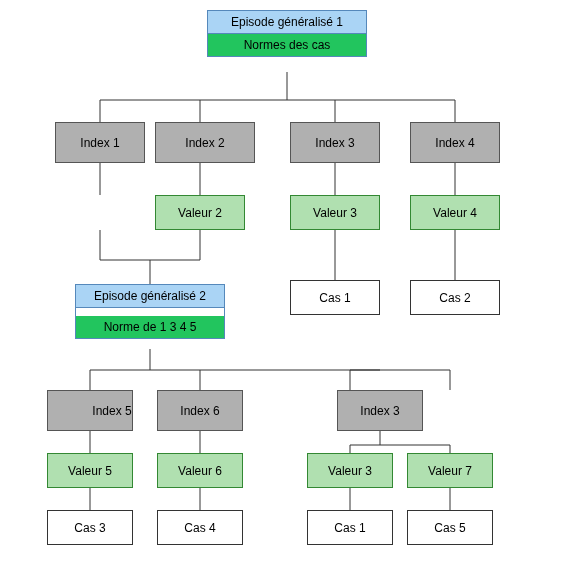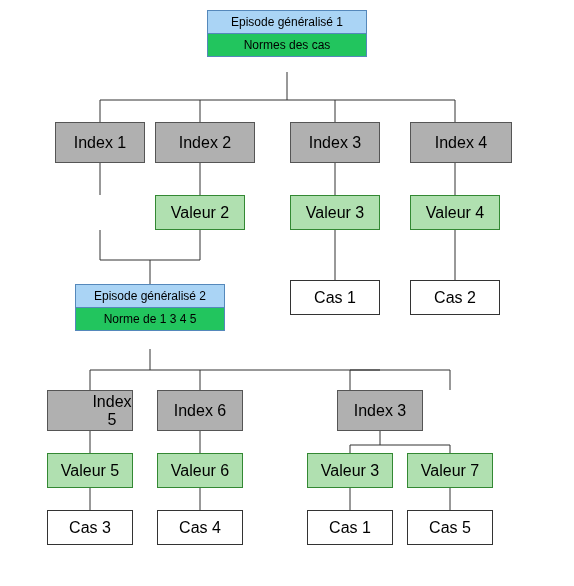--- a/index.html
+++ b/index.html
@@ -27,21 +27,21 @@
       pointer-events: none;
     }
 
     .node {
       position: absolute;
       text-align: center;
       border: 1px solid #333;
       display: flex;
       align-items: center;
       justify-content: center;
-      font-size: 16px;
+      font-size: 12px;
     }
 
     .node-gray {
       background: #b0b0b0;
       border-color: #555;
     }
 
     .node-green {
       background: #b0e0b0;
       border-color: #338833;
@@ -145,21 +145,21 @@
   </div>
 
   <div class="node node-gray" style="left:155px; top:122px; width:100px; height:41px;">
     <span>Index 2</span>
   </div>
 
   <div class="node node-gray" style="left:290px; top:122px; width:90px; height:41px;">
     <span>Index 3</span>
   </div>
 
-  <div class="node node-gray" style="left:410px; top:122px; width:102px; height:41px;">
+  <div class="node node-gray" style="left:410px; top:122px; width:90px; height:41px;">
     <span>Index 4</span>
   </div>
 
 
   <div class="node node-green" style="left:155px; top:195px; width:90px; height:35px;">
     <span>Valeur 2</span>
   </div>
 
   <div class="node node-green" style="left:290px; top:195px; width:90px; height:35px;">
     <span>Valeur 3</span>
@@ -170,21 +170,21 @@
   </div>
 
   <div class="node node-white" style="left:290px; top:280px; width:90px; height:35px;">
     <span>Cas 1</span>
   </div>
 
   <div class="node node-white" style="left:410px; top:280px; width:90px; height:35px;align-items:center;">
     <span>Cas 2</span>
   </div>
 
-  <div class="node-double" style="left:75px; top:284px; width:150px; border-color:#5588bb;">
+  <div class="node-double" style="left:75px; top:284px; width:150px; border-color:#5588bb;gap:8px;">
     <div class="top-part">Episode généralisé 2</div>
     <div class="bottom-part">Norme de 1 3 4 5</div>
   </div>
 
   <div class="node node-gray" style="left:47px; top:390px; width:86px; height:41px;padding-left:44px;">
     <span>Index 5</span>
   </div>
 
   <div class="node node-gray" style="left:157px; top:390px; width:86px; height:41px;">
     <span>Index 6</span>

